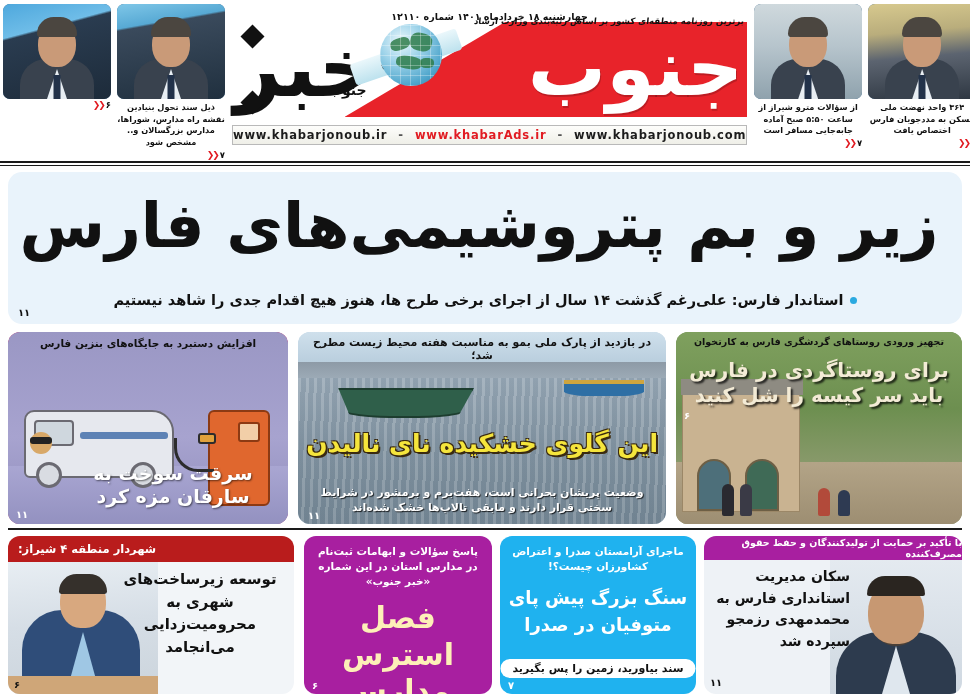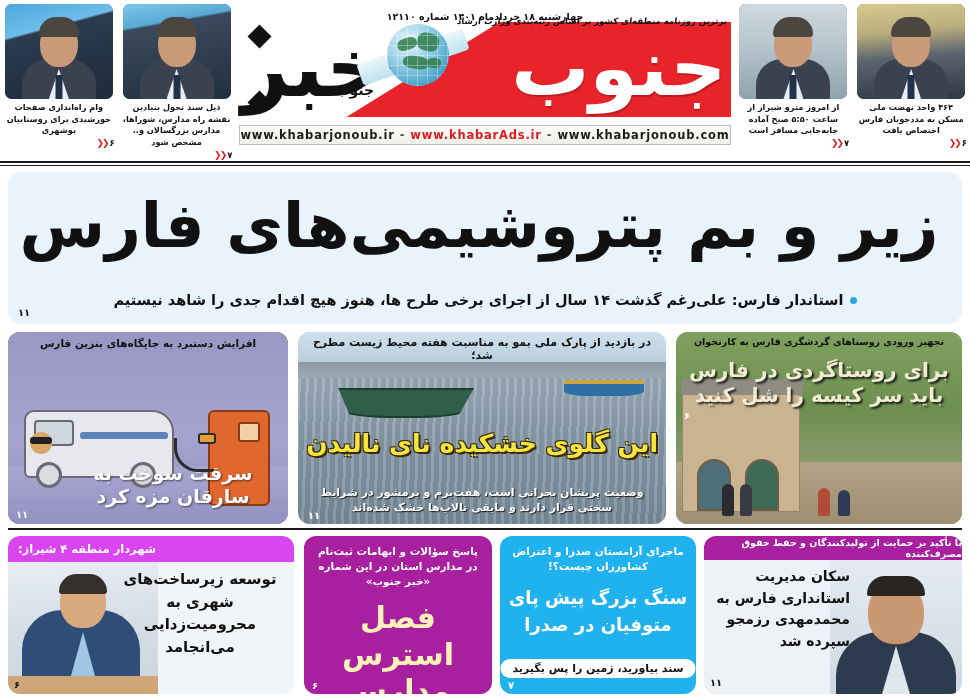--- a/index.html
+++ b/index.html
@@ -194,21 +194,21 @@
     width: 17px; height: 17px; background: #111;
     transform: rotate(45deg);
   }
   #diamond-top { top: 12px; }
   #diamond-bot { top: 78px; }
   #url-bar {
     height: 20px;
     border: 1px solid #b9b9b9;
     background: linear-gradient(180deg,#fdfdfb 0%,#efefe8 100%);
     display: flex; align-items: center; justify-content: center;
-    gap: 5px;
+    gap: 11px;
     margin-top: 1px;
     direction: ltr;
   }
   #url-bar span { font-size: 11.5px; font-weight: bold; letter-spacing: .8px; }
   .u-dark { color: #1c1c1c; }
   .u-red { color: #e11b22; }
   .u-sep { color: #555; font-weight: bold; }
 
   
   #rule-top {
@@ -419,21 +419,21 @@
 
   
   #bottom { position: absolute; left: 8px; top: 536px; width: 954px; height: 158px; }
 
   .bcard { position: absolute; border-radius: 12px; overflow: hidden; background: #fff; }
 
   
   #card-mayor { left: 0; top: 0; width: 286px; height: 158px; background: #f2f5f8; }
   #card-mayor .banner {
     position: absolute; right: 0; top: 0; width: 100%; height: 26px;
-    background: #d946ef;
+    background: #b91c1c;
     display: flex; align-items: center; justify-content: flex-end;
     padding-left: 10px; padding-right: 10px;
   }
   #card-mayor .banner span { font-size: 11.5px; font-weight: bold; color: #fff; }
   #card-mayor .photo {
     position: absolute; left: 0; bottom: 0; width: 150px; height: 132px;
     background: linear-gradient(175deg,#e8eef3 0%,#d6dee6 46%,#cbd4dc 100%);
     overflow: hidden;
   }
   #card-mayor .m-body {
@@ -547,21 +547,20 @@
       <div class="teaser-photo p1">
         <div class="bg"></div>
         <div class="face">
             <div class="body"></div>
             <div class="shirt"></div>
             <div class="tie"></div>
             <div class="head"></div>
             <div class="hair"></div>
           </div>
       </div>
-      <div class="teaser-cap">وام راه‌اندازی صفحات خورشیدی برای روستاییان بوشهری</div>
       <div class="teaser-page">
         <span>۶</span>
         <span class="chev">❮❮</span>
       </div>
     </div>
 
     <div class="teaser">
       <div class="teaser-photo p2">
         <div class="bg"></div>
         <div class="face">
@@ -615,21 +614,21 @@
       <div class="teaser-photo p3">
         <div class="bg"></div>
         <div class="face">
             <div class="body"></div>
             <div class="shirt"></div>
             <div class="tie"></div>
             <div class="head"></div>
             <div class="hair"></div>
           </div>
       </div>
-      <div class="teaser-cap">از امروز مترو شیراز از ساعت ۵:۵۰ صبح آماده جابه‌جایی مسافر است</div>
+      <div class="teaser-cap">از سؤالات مترو شیراز از ساعت ۵:۵۰ صبح آماده جابه‌جایی مسافر است</div>
       <div class="teaser-page">
         <span>۷</span>
         <span class="chev">❮❮</span>
       </div>
     </div>
 
     <div class="teaser">
       <div class="teaser-photo p4">
         <div class="bg"></div>
         <div class="face">

